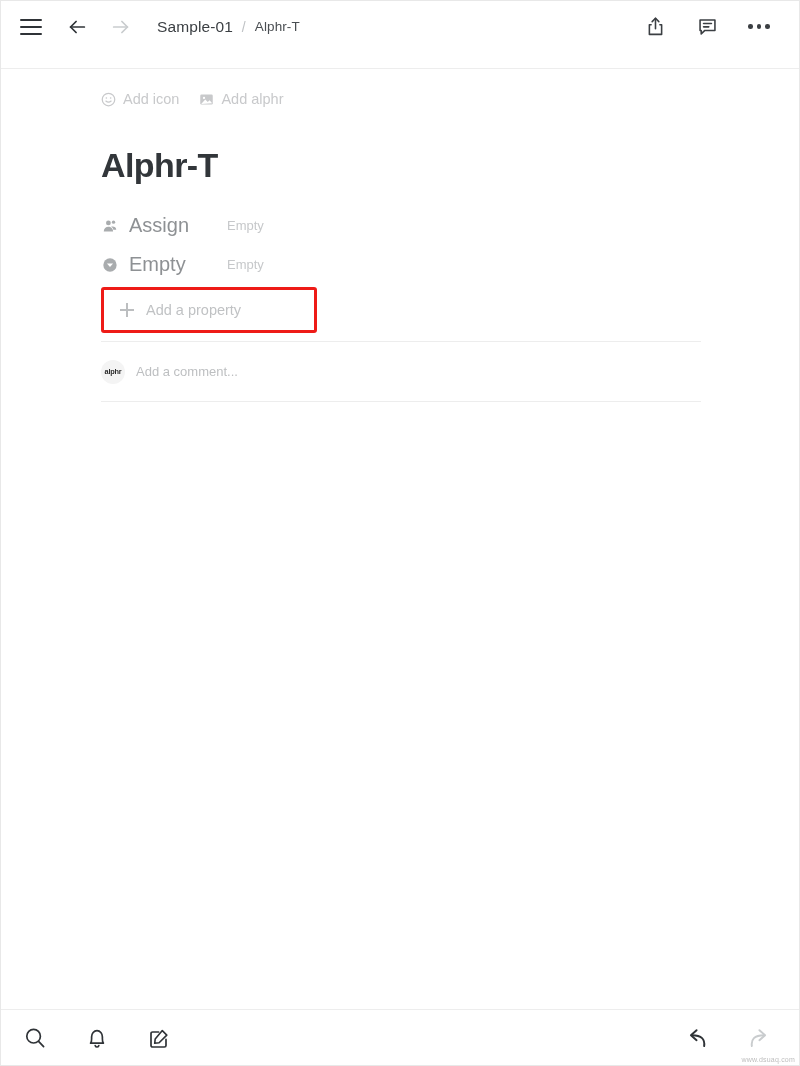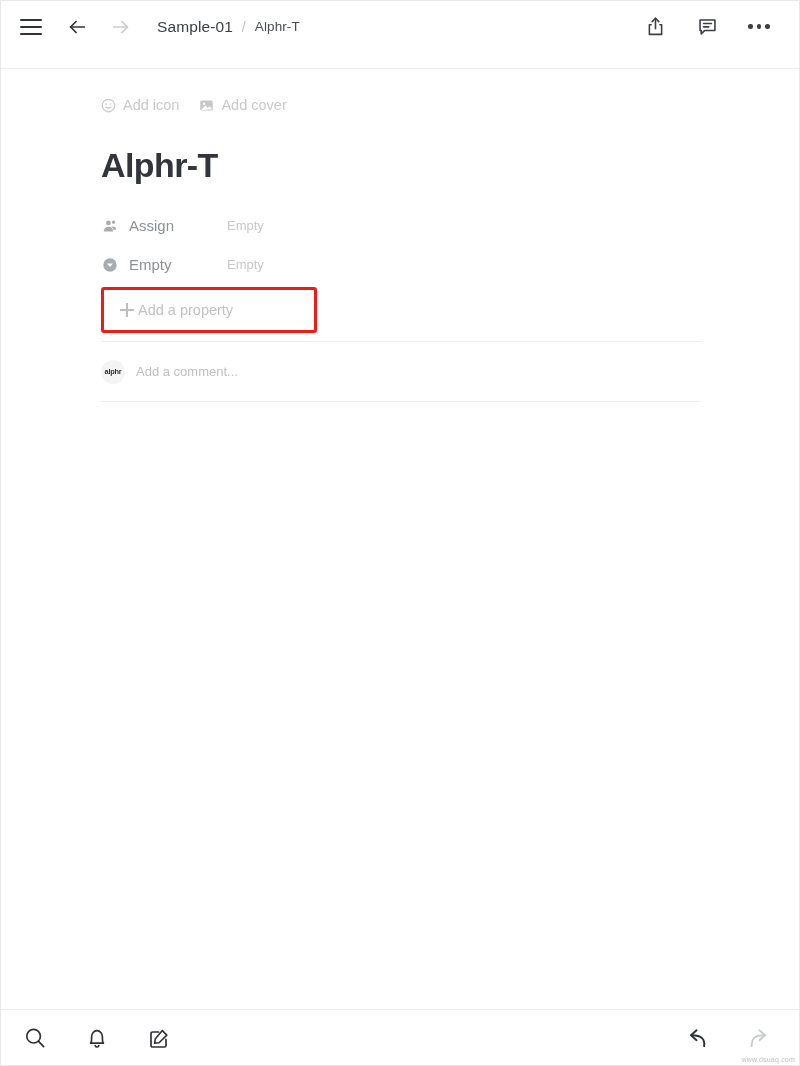--- a/index.html
+++ b/index.html
@@ -113,21 +113,21 @@
     background: #ffffff;
     overflow: hidden;
   }
 
   .page-inner {
     padding: 22px 100px 0 100px;
   }
 
   .page-actions {
     display: flex;
-    align-items: flex-end;
+    align-items: flex-start;
     gap: 20px;
     height: 22px;
     margin-bottom: 34px;
   }
   .page-action {
     display: flex;
     align-items: center;
     gap: 7px;
     font-size: 14.5px;
     color: #c8c9cb;
@@ -152,21 +152,21 @@
     align-items: center;
     height: 39px;
     cursor: pointer;
   }
   .prop-label {
     display: flex;
     align-items: center;
     gap: 11px;
     width: 126px;
     flex: 0 0 126px;
-    font-size: 15px;
+    font-size: 20px;
     color: #8e9194;
   }
   .prop-value {
     font-size: 13px;
     color: #c6c8ca;
   }
 
   .prop-icon {
     width: 17px;
     height: 17px;
@@ -192,21 +192,21 @@
     pointer-events: none;
   }
   .add-prop-row {
     position: absolute;
     left: 0; top: 0;
     width: 100%;
     height: 100%;
     display: flex;
     align-items: center;
     padding-left: 19px;
-    gap: 4px;
+    gap: 12px;
     cursor: pointer;
   }
   .add-prop-label {
     font-size: 14.5px;
     color: #c0c2c4;
   }
   .plus-icon {
     width: 14px;
     height: 14px;
     position: relative;
@@ -374,21 +374,21 @@
         </div>
 
         <div class="page-action">
           <span>
             <svg width="15" height="15" viewBox="0 0 24 24">
               <rect x="2" y="4" width="20" height="16" rx="2" fill="#c8c9cb"></rect>
               <circle cx="8" cy="9.5" r="1.8" fill="#ffffff"></circle>
               <path d="M3.5 19 L10 12 L14 16 L17 13.2 L21 18 Z" fill="#ffffff"></path>
             </svg>
           </span>
-          <span>Add cover</span>
+          <span>Add alphr</span>
         </div>
       </div>
 
       <div class="page-title">Alphr-T</div>
 
       <div class="properties">
 
         <div class="prop-row">
           <div class="prop-label">
             <span class="prop-icon">

